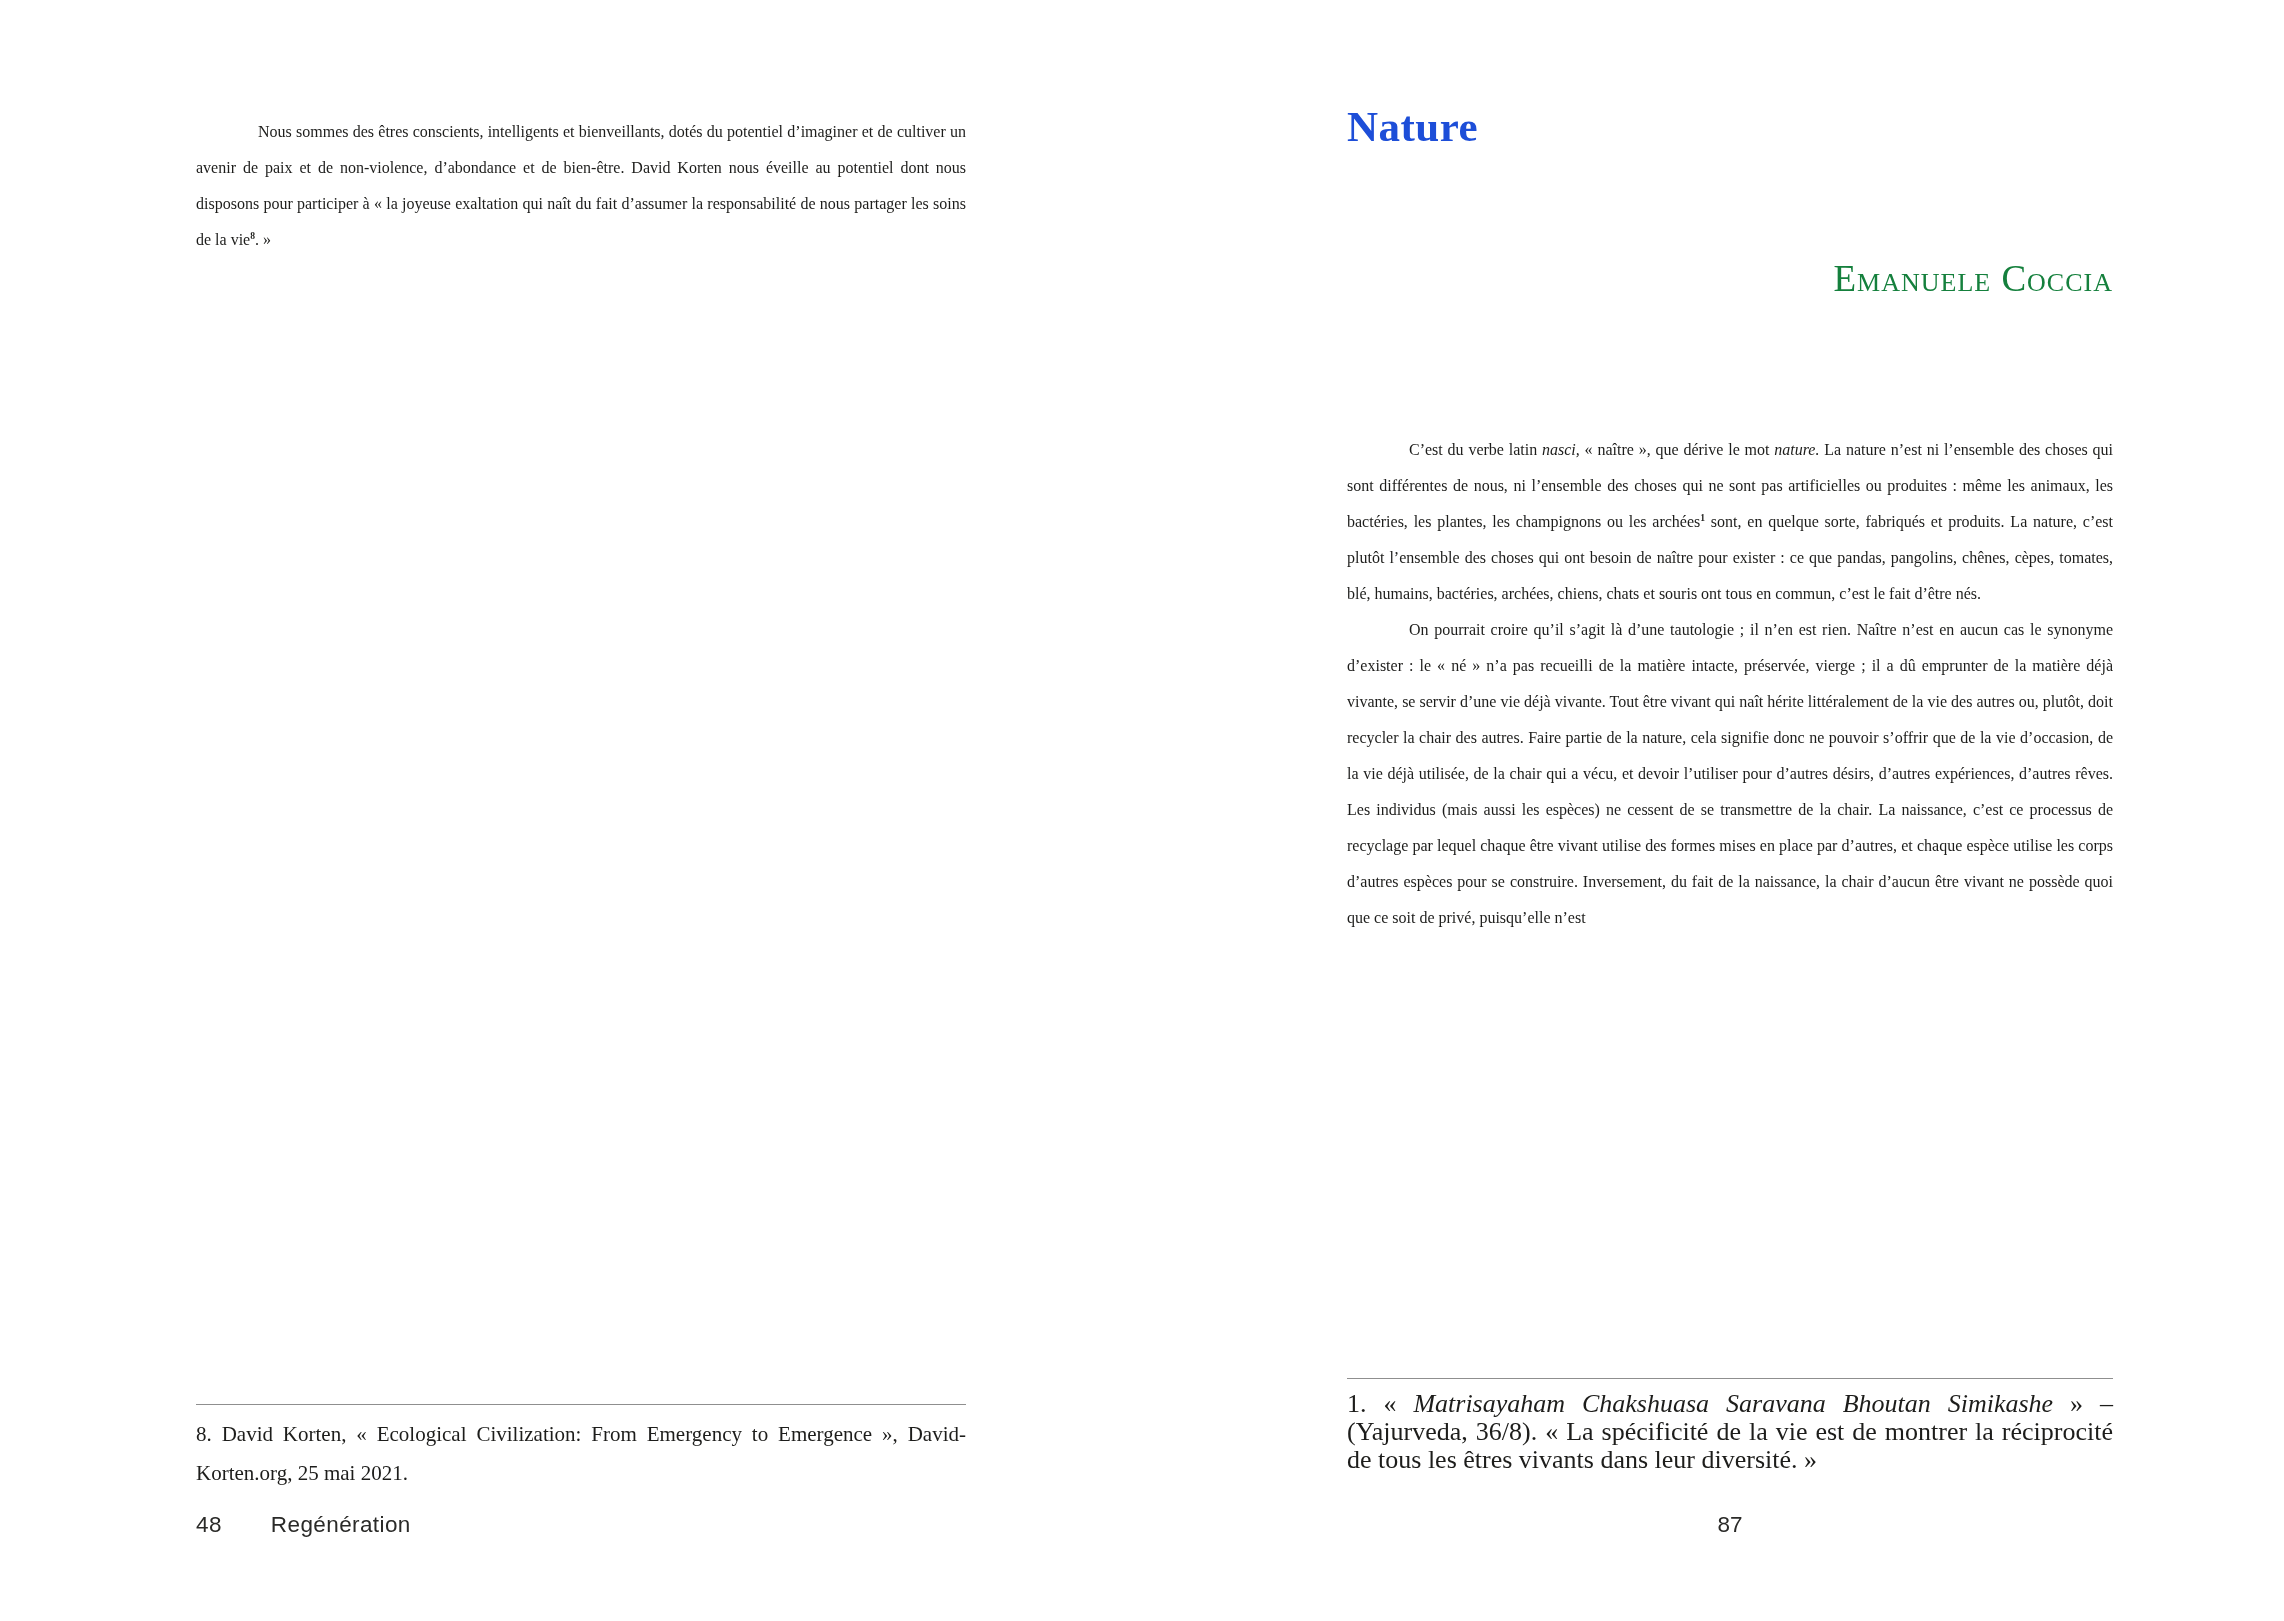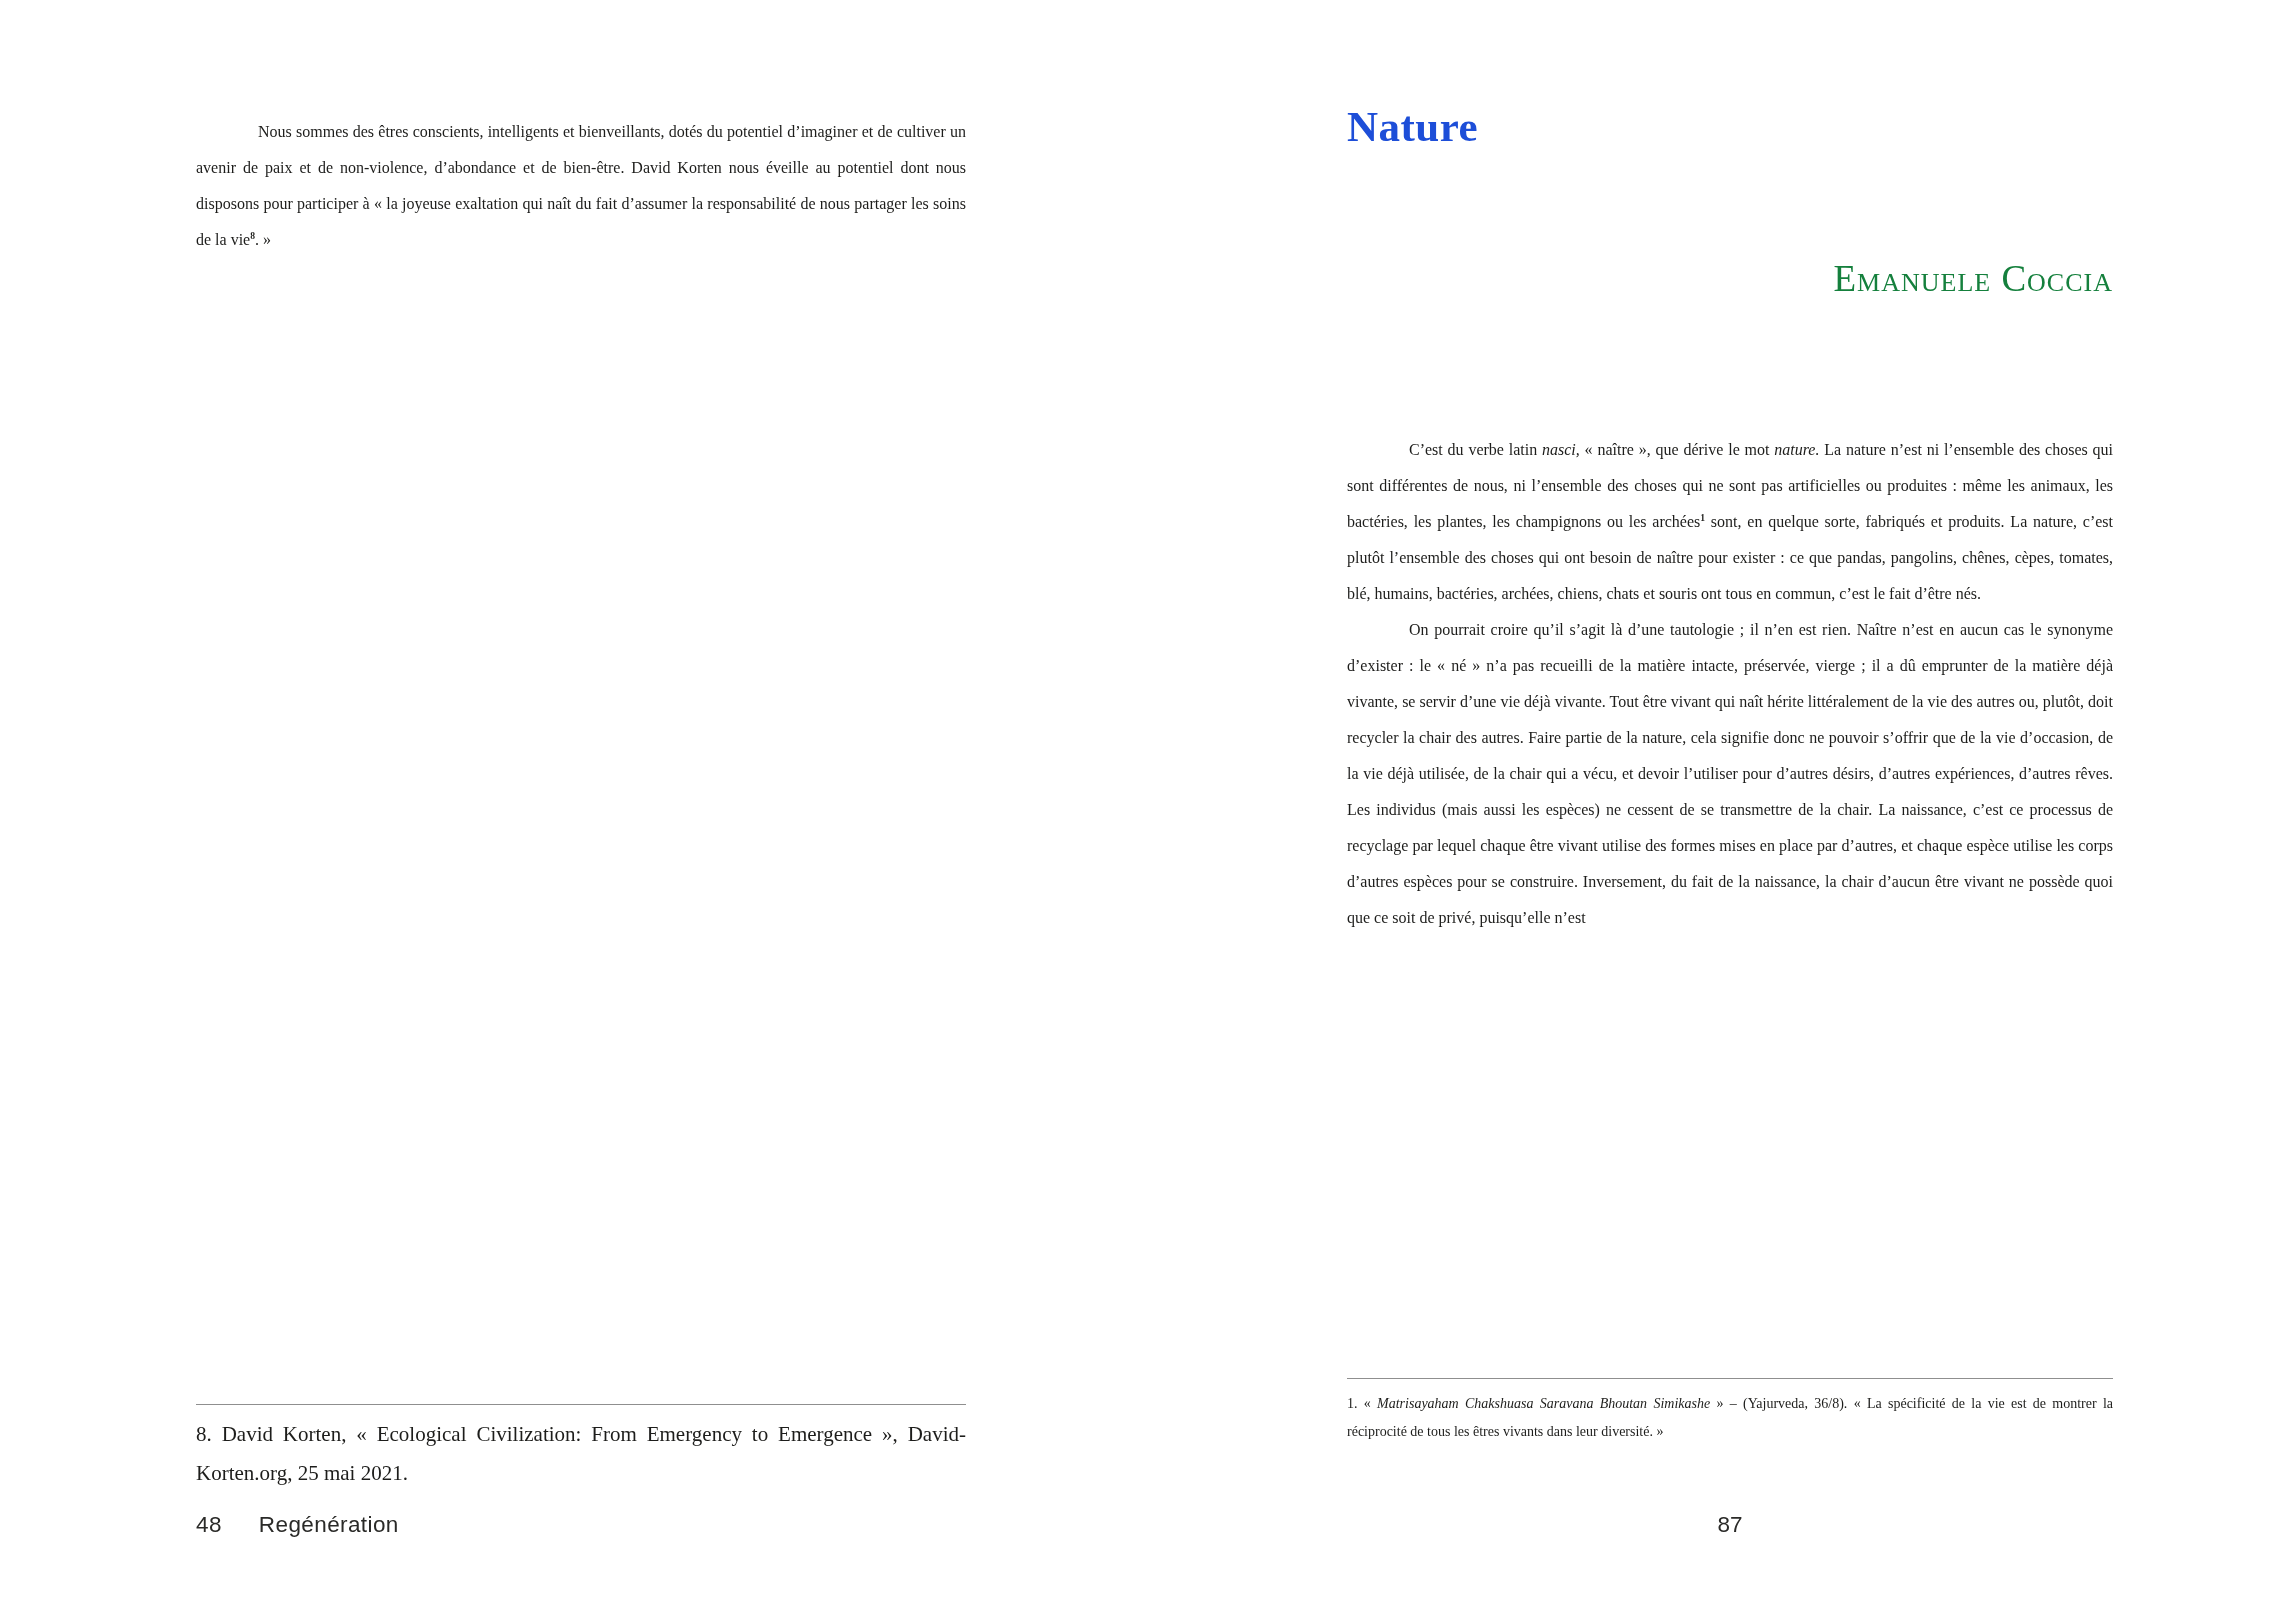--- a/index.html
+++ b/index.html
@@ -66,21 +66,21 @@
   #left-footer {
     position: absolute;
     left: 196px;
     top: 1512px;
     font-family: "Liberation Sans", sans-serif;
     font-size: 22.5px;
     letter-spacing: 0.4px;
     color: #2a2a28;
   }
   #left-footer .running-title {
-    margin-left: 37px;
+    margin-left: 49px;
   }
 
   
   #right-title {
     position: absolute;
     left: 1347px;
     top: 102px;
     font-size: 43px;
     font-weight: 600;
     letter-spacing: 0.5px;
@@ -108,21 +108,21 @@
     top: 1378px;
     width: 766px;
     height: 1px;
     background: #8f8f8f;
   }
   #right-footnote {
     position: absolute;
     left: 1347px;
     top: 1390px;
     width: 766px;
-    font-size: 14px;
+    font-size: 26px;
     line-height: 28px;
     text-align: justify;
   }
   #right-pagenum {
     position: absolute;
     left: 1347px;
     top: 1512px;
     width: 766px;
     text-align: center;
     font-family: "Liberation Sans", sans-serif;

